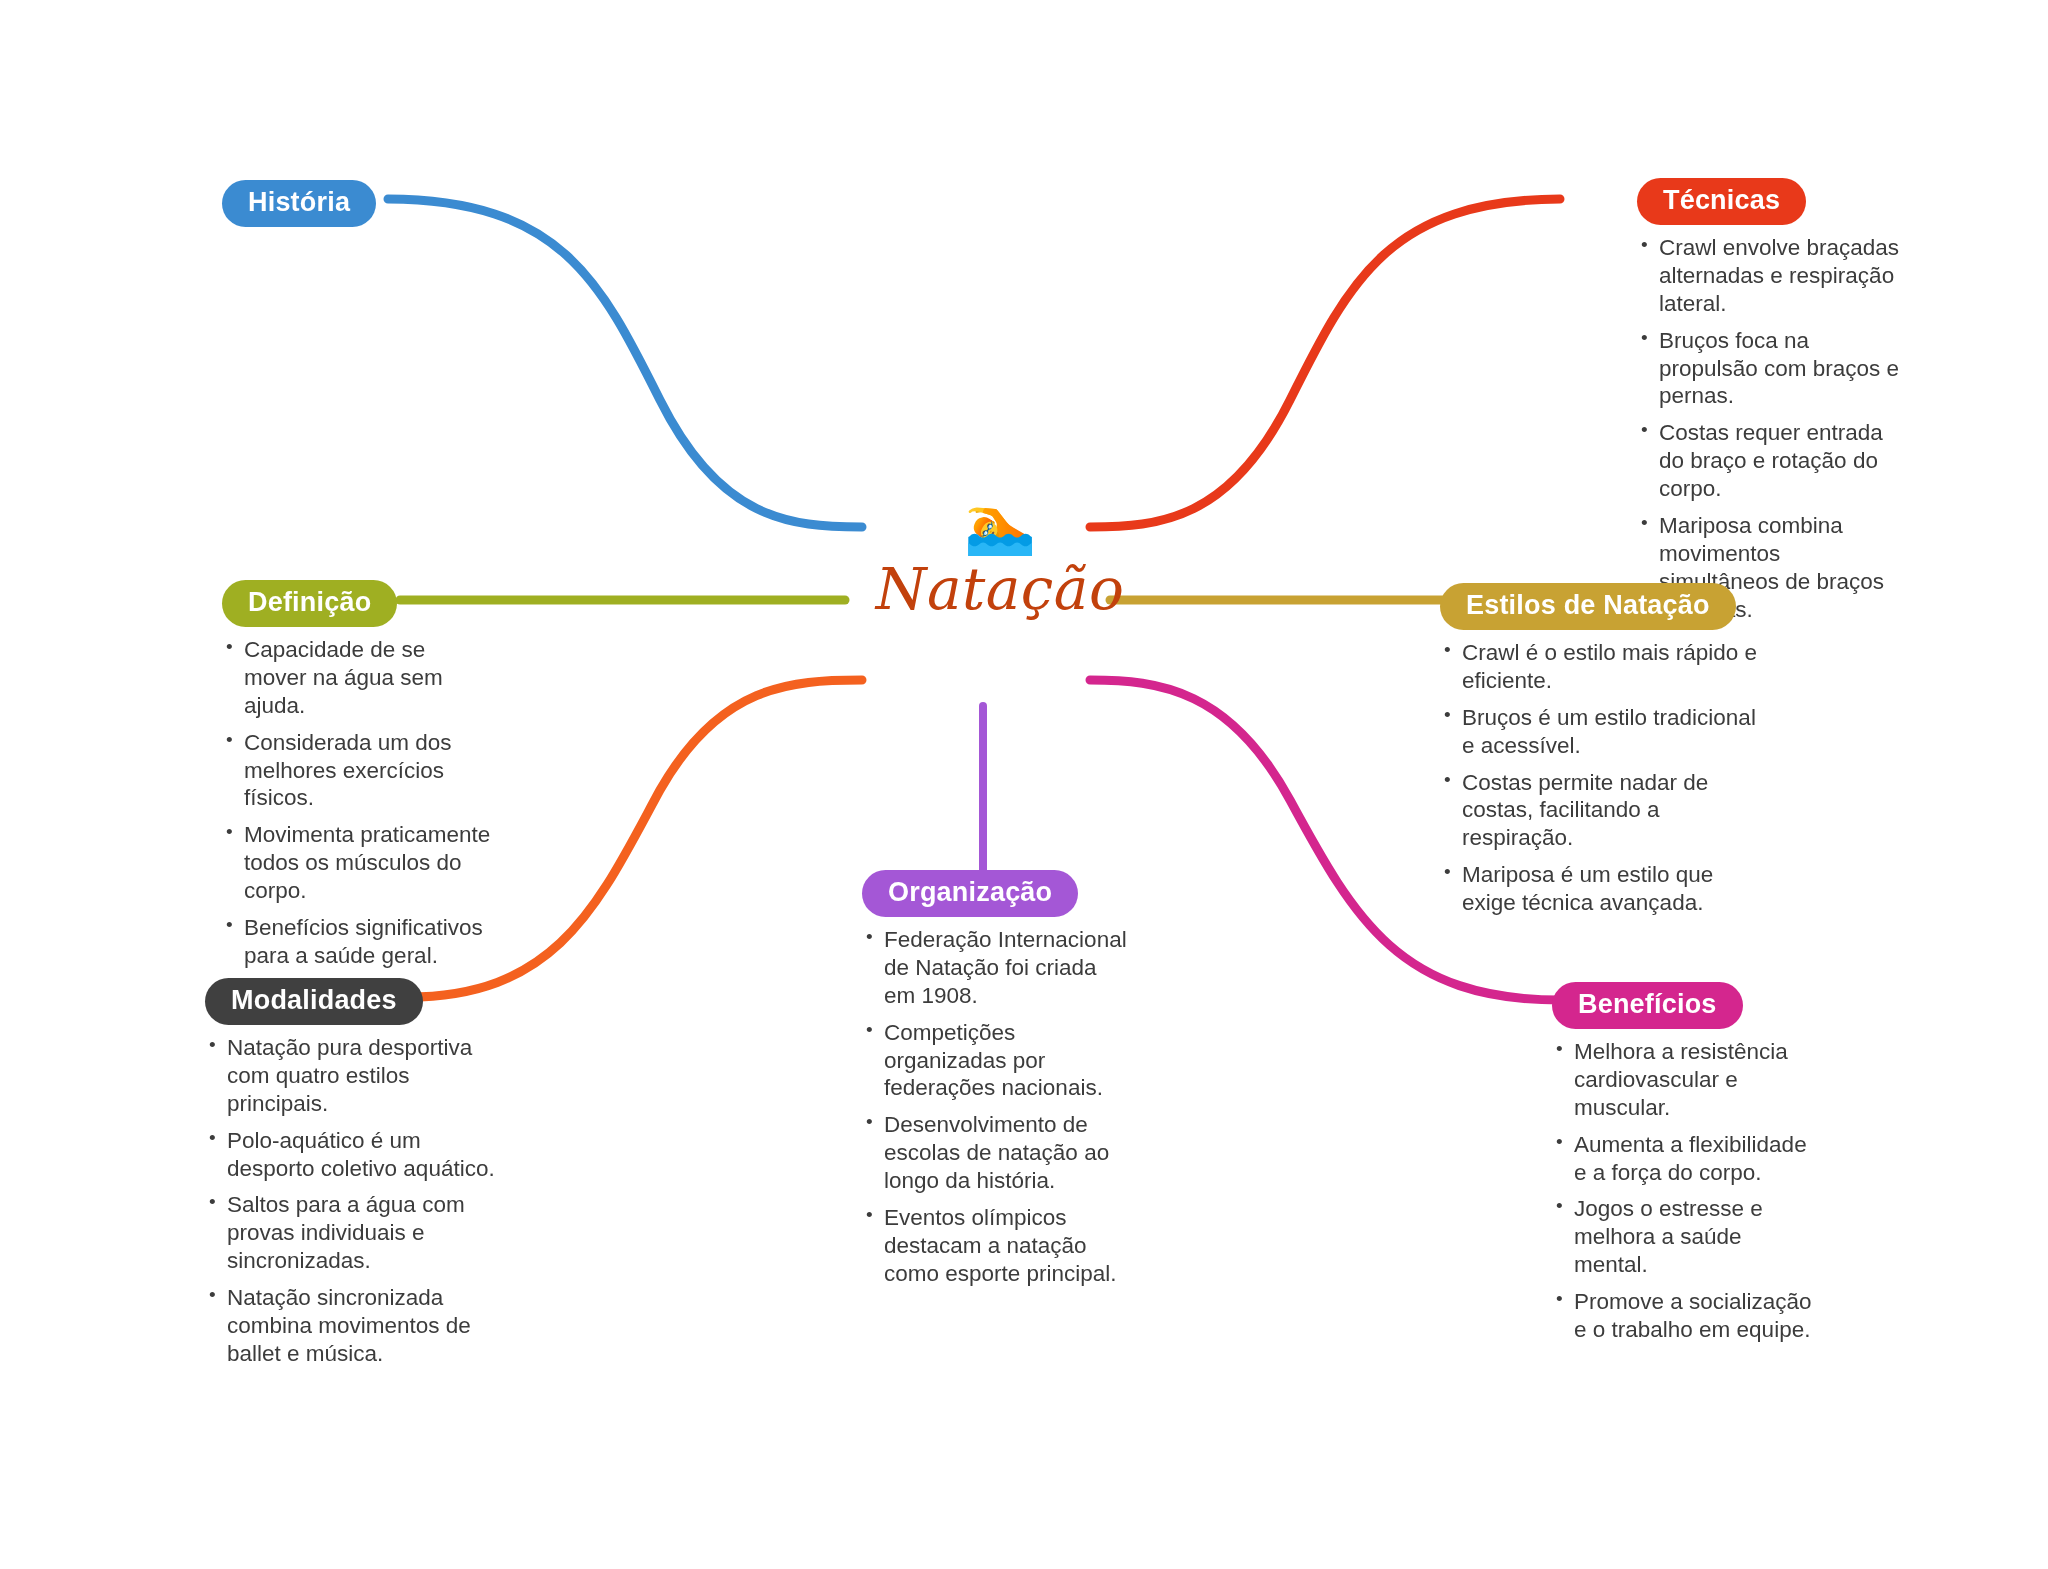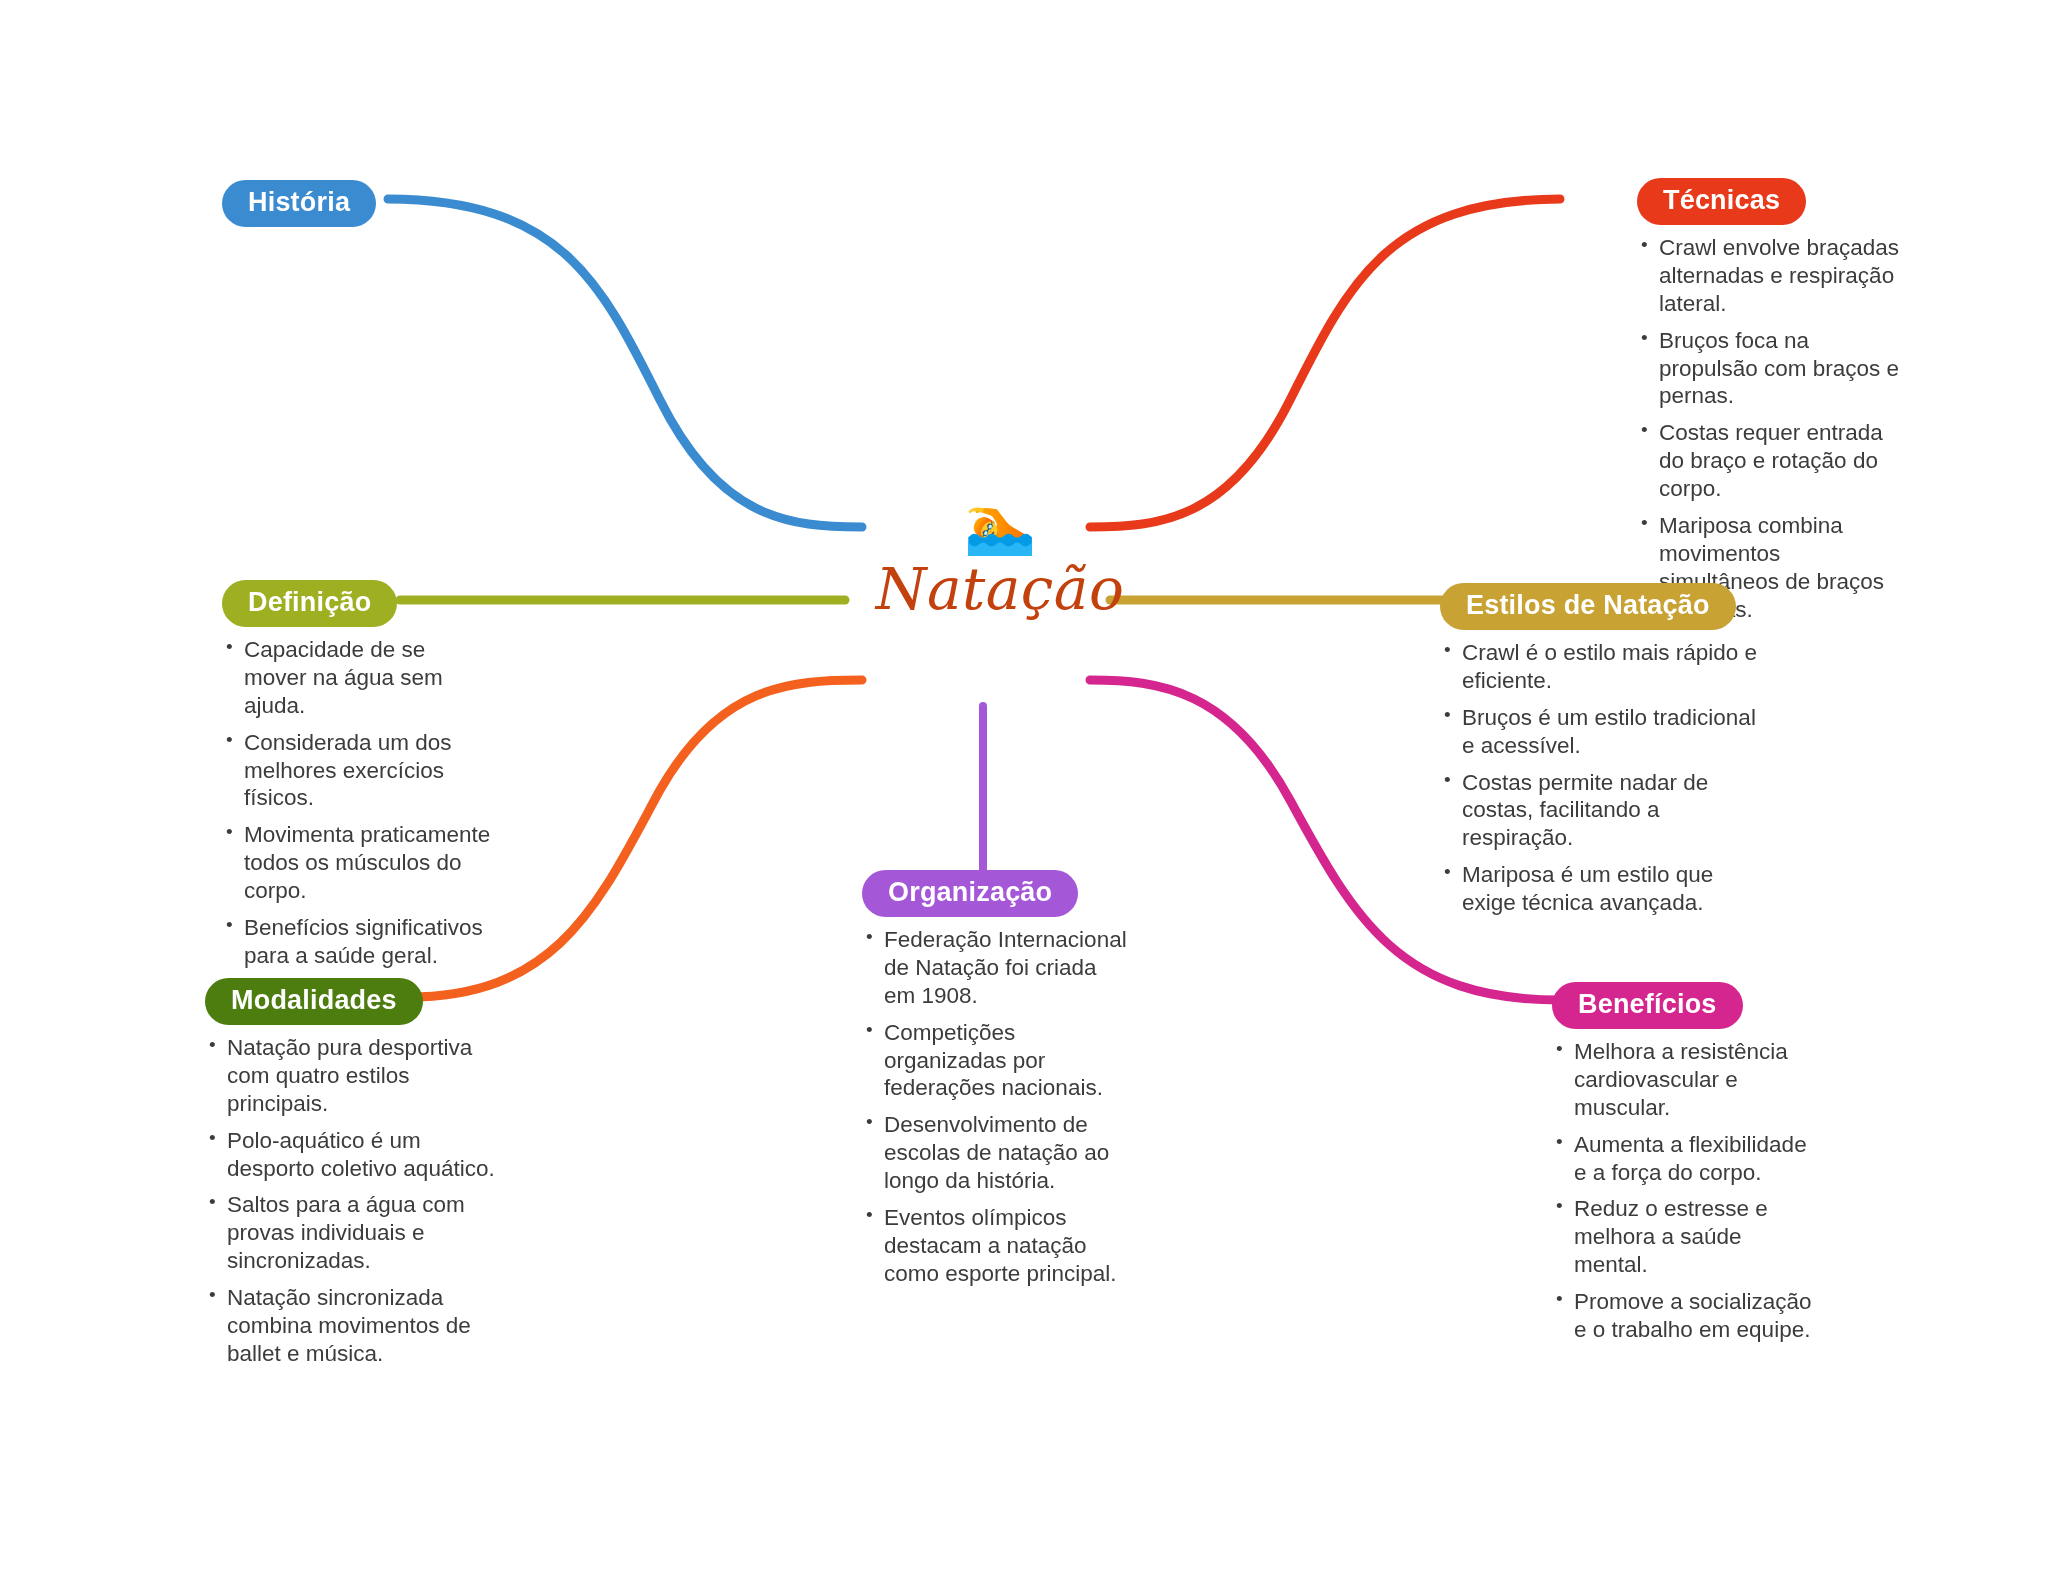--- a/index.html
+++ b/index.html
@@ -131,21 +131,21 @@
     <div class="pill" style="background-color: rgb(159, 175, 34);">Definição</div>
     <ul class="bullets">
       <li>Capacidade de se mover na água sem ajuda.</li>
       <li>Considerada um dos melhores exercícios físicos.</li>
       <li>Movimenta praticamente todos os músculos do corpo.</li>
       <li>Benefícios significativos para a saúde geral.</li>
     </ul>
   </div>
 
   <div class="branch left" id="b-modalidades">
-    <div class="pill" style="background-color: #4d7c0f;">Modalidades</div>
+    <div class="pill" style="background-color: #404040;">Modalidades</div>
     <ul class="bullets">
       <li>Natação pura desportiva com quatro estilos principais.</li>
       <li>Polo-aquático é um desporto coletivo aquático.</li>
       <li>Saltos para a água com provas individuais e sincronizadas.</li>
       <li>Natação sincronizada combina movimentos de ballet e música.</li>
     </ul>
   </div>
 
   <div class="branch right" id="b-tecnicas">
     <div class="pill" style="background-color: rgb(232, 57, 26);">Técnicas</div>
@@ -165,21 +165,21 @@
       <li>Costas permite nadar de costas, facilitando a respiração.</li>
       <li>Mariposa é um estilo que exige técnica avançada.</li>
     </ul>
   </div>
 
   <div class="branch right" id="b-beneficios">
     <div class="pill" style="background-color: rgb(212, 38, 142);">Benefícios</div>
     <ul class="bullets">
       <li>Melhora a resistência cardiovascular e muscular.</li>
       <li>Aumenta a flexibilidade e a força do corpo.</li>
-      <li>Reduz o estresse e melhora a saúde mental.</li>
+      <li>Jogos o estresse e melhora a saúde mental.</li>
       <li>Promove a socialização e o trabalho em equipe.</li>
     </ul>
   </div>
 
   <div class="branch" id="b-organizacao">
     <div class="pill" style="background-color: rgb(164, 87, 214);">Organização</div>
     <ul class="bullets">
       <li>Federação Internacional de Natação foi criada em 1908.</li>
       <li>Competições organizadas por federações nacionais.</li>
       <li>Desenvolvimento de escolas de natação ao longo da história.</li>

